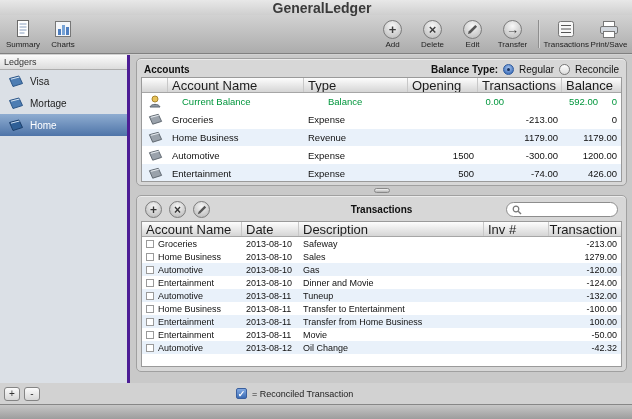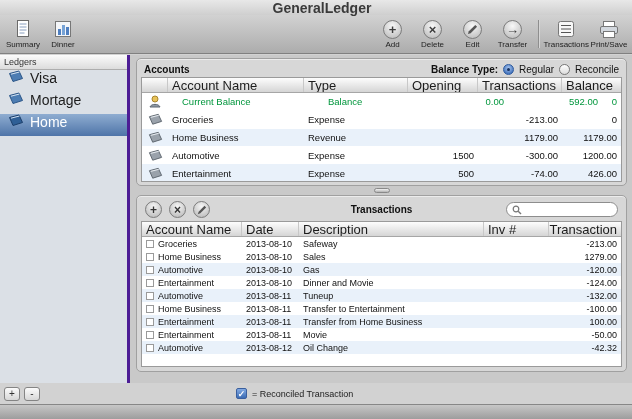--- a/index.html
+++ b/index.html
@@ -15,21 +15,21 @@
   .tool{display:flex;flex-direction:column;align-items:center;justify-content:center;min-width:40px;height:36px;cursor:default;}
   .tool-label{font-size:8px;color:#1d1d1d;margin-top:1px;white-space:nowrap;}
   .tb-spacer{flex:1;}
   .tb-sep{width:1px;height:28px;background:#8e8e8e;box-shadow:1px 0 0 #d6d6d6;margin:0 5px;}
   .cbtn{width:19px;height:19px;border-radius:50%;border:1px solid #7c7c7c;background:radial-gradient(circle at 50% 30%,#f8f8f8,#b6b6b6);display:flex;align-items:center;justify-content:center;color:#3c3c3c;font-size:13px;font-weight:bold;line-height:1;}
 
   
   .content{position:absolute;top:55px;left:0;width:632px;height:328px;display:flex;}
   .sidebar{width:130px;background:#dbe0e6;border-right:3px solid #4c1d95;display:flex;flex-direction:column;}
   .sb-header{height:15px;background:linear-gradient(#fbfbfb,#dcdcdc);border-bottom:1px solid #adadad;font-size:9px;color:#333;display:flex;align-items:center;padding-left:4px;}
-  .sb-item{height:22px;display:flex;align-items:flex-start;gap:6px;padding-left:8px;font-size:14px;color:#1c1c1c;}
+  .sb-item{height:22px;display:flex;align-items:center;gap:6px;padding-left:8px;font-size:10px;color:#1c1c1c;}
   .sb-item.sel{background:linear-gradient(#8fadd1,#4e74a8);color:#fff;font-weight:normal;}
 
   .main{flex:1;background:#c9c9c9;padding:3px 5px 0 6px;display:flex;flex-direction:column;}
   .panel{background:#d7d7d7;border:1px solid #a0a0a0;border-radius:5px;box-shadow:inset 0 1px 0 #ececec;}
 
   
   .acc-panel{height:128px;padding:2px 4px;}
   .acc-head{display:flex;align-items:center;height:16px;padding:0 3px;}
   .acc-title{font-size:10px;font-weight:bold;color:#101010;}
   .bt-group{margin-left:auto;display:flex;align-items:center;gap:5px;font-size:10px;color:#111;}
@@ -97,21 +97,21 @@
         </svg>
       <span class="tool-label">Summary</span>
     </div>
     <div class="tool">
       <svg width="20" height="20" viewBox="0 0 20 20">
           <rect x="2.5" y="2.5" width="15" height="15" fill="#f4f6f9" stroke="#777"></rect>
           <rect x="5" y="10" width="3" height="6" fill="#4f7fc0"></rect>
           <rect x="9" y="6" width="3" height="10" fill="#77a3d6"></rect>
           <rect x="13" y="8" width="3" height="8" fill="#4f7fc0"></rect>
         </svg>
-      <span class="tool-label">Dinner</span>
+      <span class="tool-label">Charts</span>
     </div>
     <div class="tb-spacer"></div>
     <div class="tool">
       <div class="cbtn">
           <span>+</span>
         </div>
       <span class="tool-label">Add</span>
     </div>
     <div class="tool">
       <div class="cbtn">

